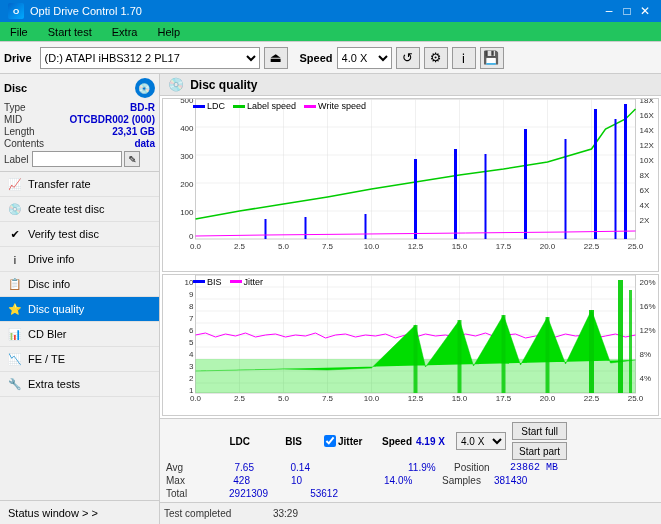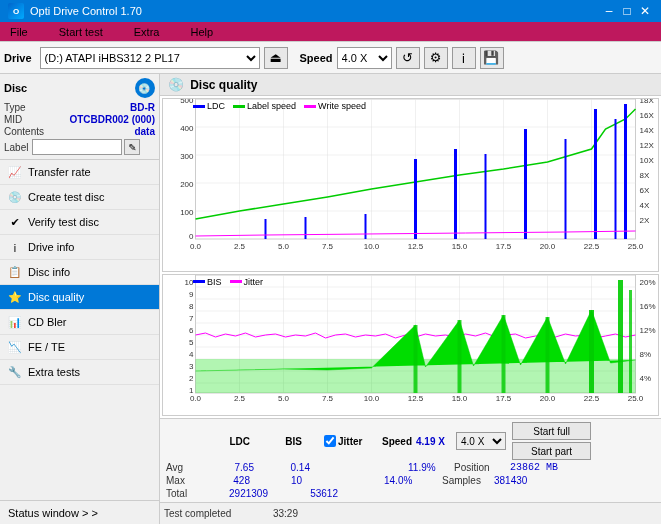--- a/index.html
+++ b/index.html
@@ -5,21 +5,21 @@
     * { box-sizing: border-box; margin: 0; padding: 0; }
     body { font-family: 'Segoe UI', Tahoma, sans-serif; font-size: 11px; background: #f0f0f0; width: 661px; height: 524px; overflow: hidden; }
     
     
     .title-bar { background: #0078d7; color: white; height: 22px; display: flex; align-items: center; padding: 0 8px; justify-content: space-between; }
     .title-bar-left { display: flex; align-items: center; gap: 6px; font-size: 11px; }
     .title-bar-controls { display: flex; gap: 2px; }
     .title-btn { width: 16px; height: 16px; background: none; border: none; color: white; cursor: pointer; font-size: 12px; display: flex; align-items: center; justify-content: center; }
     
     
-    .menu-bar { background: #be185d; border-bottom: 1px solid #ccc; height: 20px; display: flex; align-items: center; padding: 7px 4px; gap: 19px; }
+    .menu-bar { background: #22c55e; border-bottom: 1px solid #ccc; height: 20px; display: flex; align-items: center; padding: 7px 4px; gap: 8px; }
     .menu-item { padding: 2px 6px; font-size: 11px; cursor: pointer; }
     
     
     .toolbar { background: #f5f5f5; border-bottom: 1px solid #ccc; height: 32px; display: flex; align-items: center; padding: 0 4px; gap: 4px; }
     .toolbar-label { font-size: 11px; font-weight: bold; margin-right: 4px; }
     .drive-select { width: 220px; height: 22px; font-size: 11px; border: 1px solid #999; background: white; }
     .toolbar-icon-btn { width: 24px; height: 22px; border: 1px solid #999; background: #e8e8e8; cursor: pointer; display: flex; align-items: center; justify-content: center; font-size: 13px; }
     .speed-label { margin-left: 8px; font-size: 11px; font-weight: bold; }
     .speed-select { width: 55px; height: 22px; font-size: 11px; border: 1px solid #999; background: white; }
     
@@ -69,21 +69,21 @@
     
     
     .chart-legend { position: absolute; top: 2px; left: 30px; display: flex; gap: 8px; align-items: center; font-size: 9px; z-index: 10; }
     .legend-item { display: flex; align-items: center; gap: 2px; }
     .legend-dot { width: 12px; height: 3px; }
     
     
     .stats-bar { background: #f5f5f5; border-top: 1px solid #ccc; padding: 2px 4px; }
     .speed-select-sm { width: 50px; height: 18px; font-size: 10px; border: 1px solid #999; }
     .start-btns { display: flex; flex-direction: column; gap: 2px; margin-left: 4px; }
-    .start-btn { height: 18px; font-size: 10px; background: #e8e8e8; border: 1px solid #999; cursor: pointer; padding: 0 18px; white-space: nowrap; }
+    .start-btn { height: 18px; font-size: 10px; background: #e8e8e8; border: 1px solid #999; cursor: pointer; padding: 0 6px; white-space: nowrap; }
     
     
     .progress-bar-area { display: flex; align-items: center; gap: 4px; padding: 2px 4px; background: #f0f0f0; border-top: 1px solid #ccc; height: 22px; }
     .progress-label { font-size: 10px; color: #333; width: 90px; }
     .progress-outer { flex: 1; height: 14px; border: 1px solid #999; background: #e0e0e0; position: relative; }
     .progress-inner { height: 100%; background: #00cc00; }
     .progress-pct { position: absolute; right: 4px; top: 0; font-size: 10px; line-height: 14px; color: #333; }
     .progress-time { font-size: 10px; color: #333; width: 40px; text-align: right; }
     
     
@@ -136,20 +136,24 @@
         <span class="disc-title">Disc</span>
         <div class="disc-icon">💿</div>
       </div>
       <div class="disc-row">
         <span class="disc-row-label">Type</span>
         <span class="disc-row-value">BD-R</span>
       </div>
       <div class="disc-row">
         <span class="disc-row-label">MID</span>
         <span class="disc-row-value">OTCBDR002 (000)</span>
+      </div>
+      <div class="disc-row">
+        <span class="disc-row-label">Length</span>
+        <span class="disc-row-value">23,31 GB</span>
       </div>
       <div class="disc-row">
         <span class="disc-row-label">Contents</span>
         <span class="disc-row-value">data</span>
       </div>
       <div class="label-input-row">
         <span class="label-text">Label</span>
         <input class="label-input" type="text" value="" style="">
         <button class="label-btn">✎</button>
       </div>

